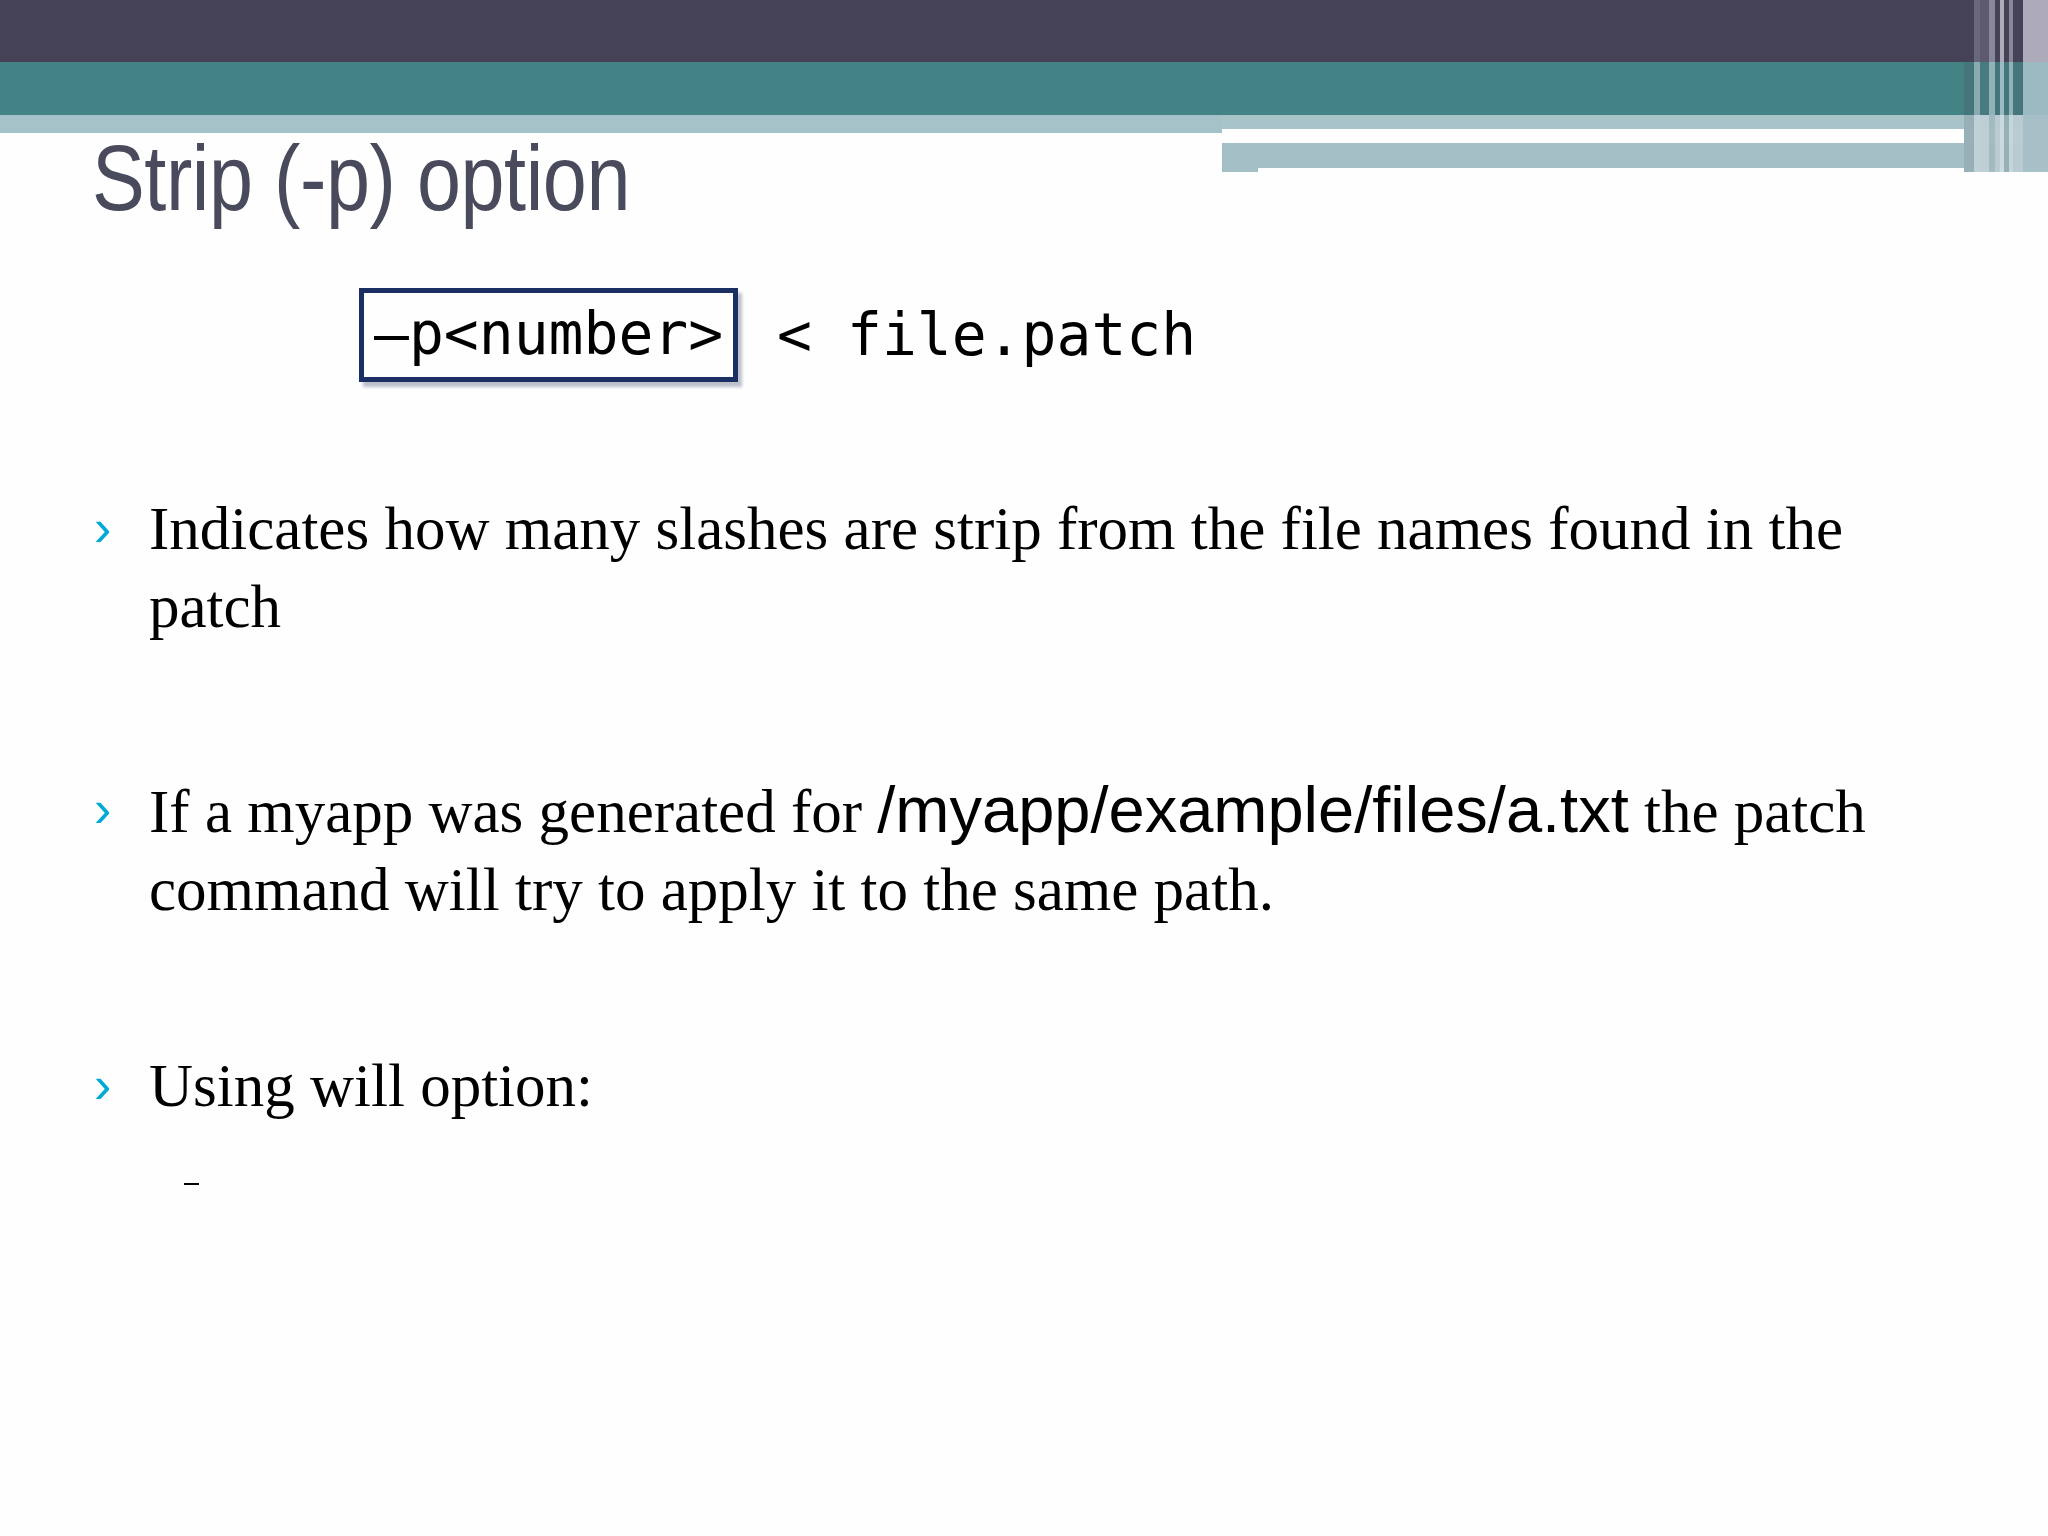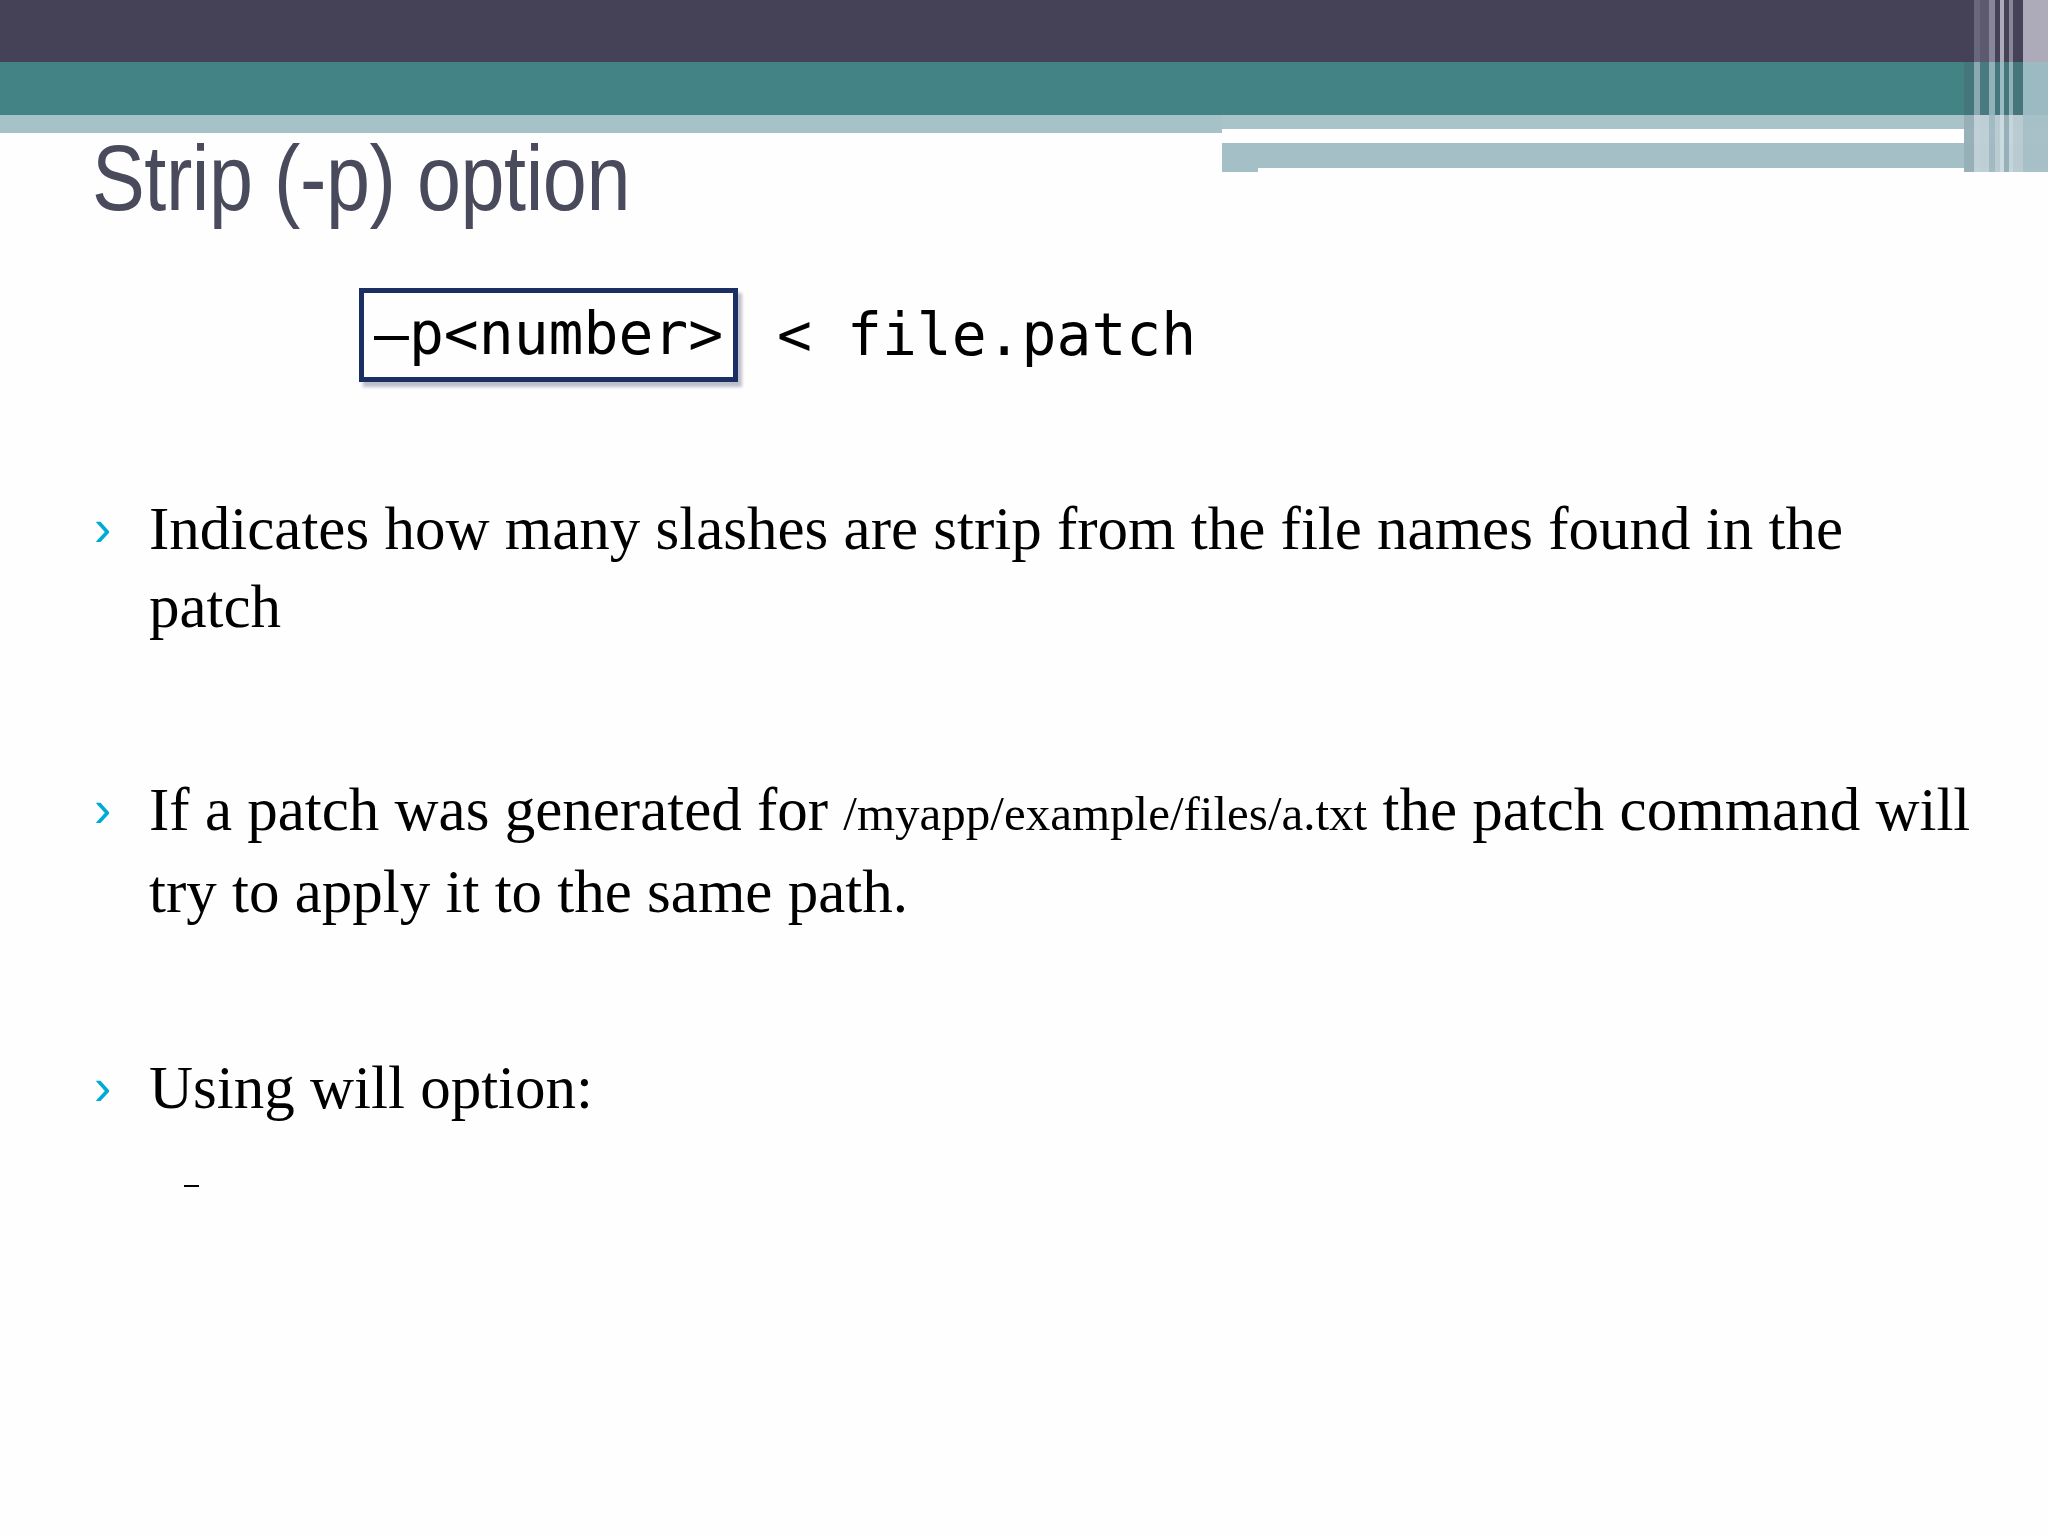--- a/index.html
+++ b/index.html
@@ -137,22 +137,22 @@
     position: absolute;
     left: 2px;
     top: -2px;
     color: #00aad4;
     font-family: "Liberation Sans", sans-serif;
     font-size: 52px;
     line-height: 80px;
   }
   .bullet-text { display: inline; }
   .mono-inline {
-    font-family: Liberation Serif, serif;
-    font-size: 49px;
+    font-family: Liberation Sans, sans-serif;
+    font-size: 65px;
   }
   .gap-1 { height: 125px; }
   .gap-2 { height: 118px; }
 
   
   #sublist {
     margin-top: 14px;
     padding-left: 92px;
   }
   .subbullet {
@@ -225,21 +225,21 @@
   <div id="title">Strip (-p) option</div>
 
   <div id="command-line">
     <span class="boxed-arg">–p&lt;number&gt;</span>
     <span class="seg"> &lt; file.patch</span>
   </div>
 
   <div id="bullets">
       <div class="bullet"><span class="marker">›</span><span class="bullet-text"><span>Indicates how many slashes are strip from the file names found in the patch</span></span></div>
       <div class="gap-1"></div>
-      <div class="bullet"><span class="marker">›</span><span class="bullet-text"><span>If a patch was generated for </span><span class="mono-inline">/myapp/example/files/a.txt</span><span> the patch command will try to apply it to the same path.</span></span></div>
+      <div class="bullet"><span class="marker">›</span><span class="bullet-text"><span>If a myapp was generated for </span><span class="mono-inline">/myapp/example/files/a.txt</span><span> the patch command will try to apply it to the same path.</span></span></div>
       <div class="gap-2"></div>
       <div class="bullet"><span class="marker">›</span><span class="bullet-text"><span>Using will option:</span></span></div>
       <div id="sublist">
         <div class="subbullet"><span class="submarker">–</span></div>
         <div class="subbullet"><span class="submarker">–</span></div>
         <div class="subbullet"><span class="submarker">–</span></div>
       </div>
     </div>
 
 </div>

